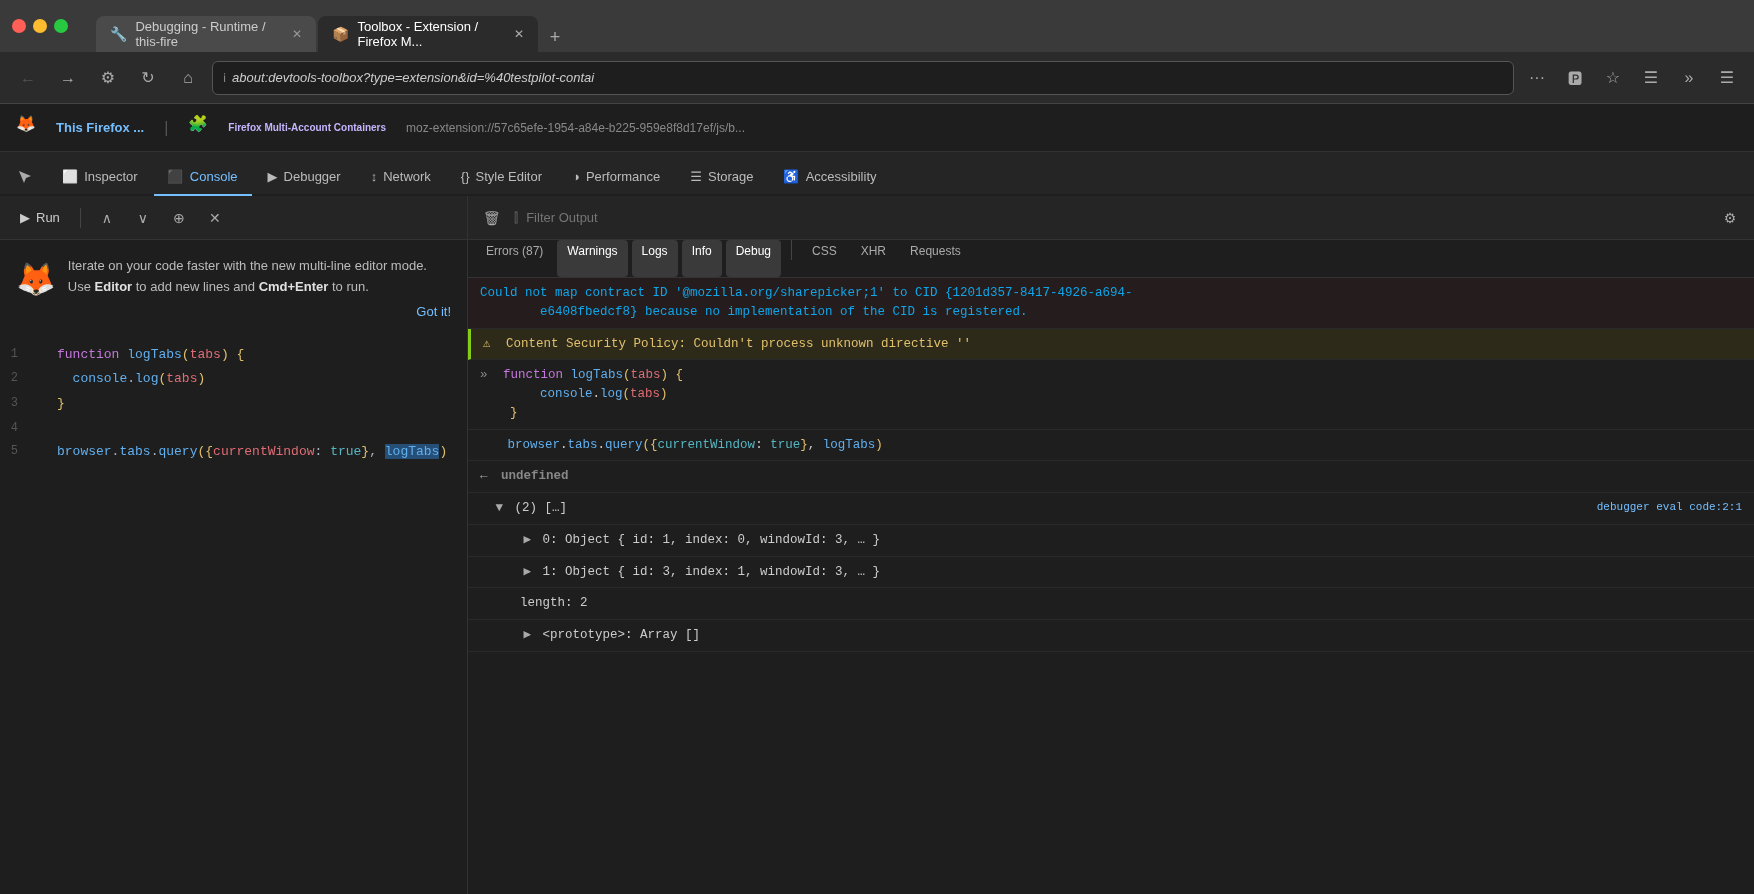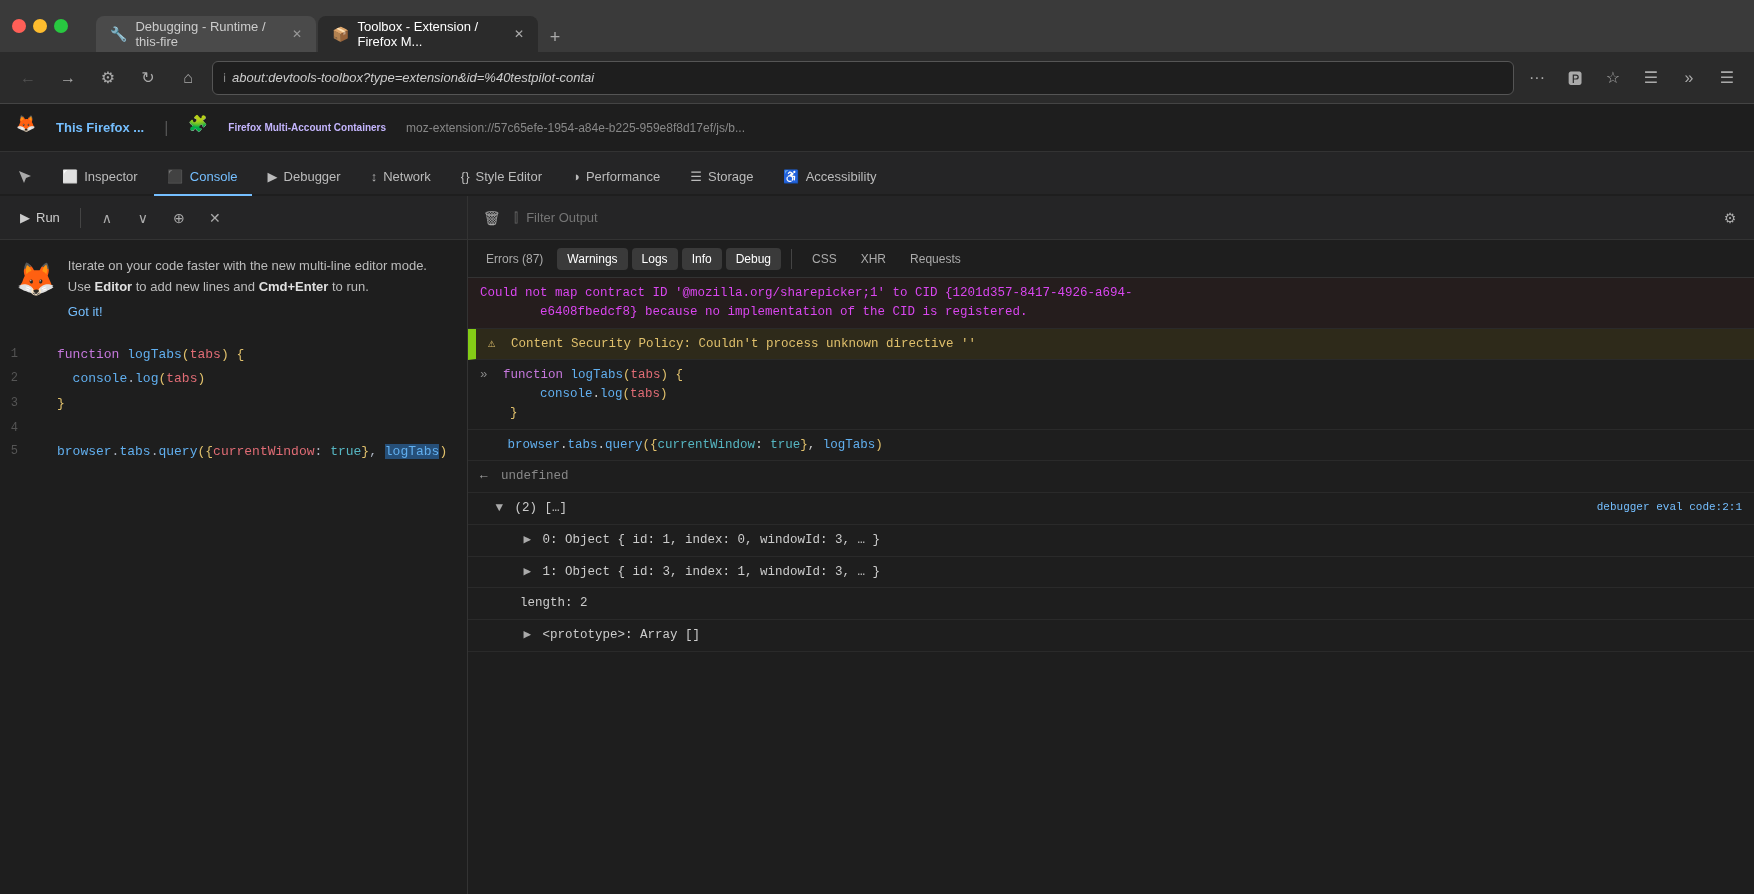--- a/index.html
+++ b/index.html
@@ -49,21 +49,21 @@
     .console-toolbar { height: 44px; display: flex; align-items: center; padding: 0 12px; gap: 8px; border-bottom: 1px solid #333; background: #252526; }
     .run-btn { display: flex; align-items: center; gap: 6px; color: #ccc; font-size: 13px; cursor: pointer; padding: 4px 8px; border-radius: 4px; }
     .toolbar-sep { width: 1px; height: 20px; background: #444; margin: 0 4px; }
     .console-tool-btn { width: 28px; height: 28px; display: flex; align-items: center; justify-content: center; color: #aaa; cursor: pointer; border-radius: 4px; font-size: 14px; }
 
     
     .hint-box { display: flex; gap: 12px; padding: 16px 16px; background: #1e1e1e; }
     .fox-icon { font-size: 32px; flex-shrink: 0; margin-top: 4px; }
     .hint-text { font-size: 13px; line-height: 1.6; color: #bbb; }
     .hint-text b { color: #e0e0e0; }
-    .got-it-btn { display: block; color: #75bfff; font-size: 13px; cursor: pointer; margin-top: 6px; text-align: left; }
+    .got-it-btn { display: block; color: #75bfff; font-size: 13px; cursor: pointer; margin-top: 6px; text-align: right; }
 
     
     .code-editor { flex: 1; padding: 8px 0; font-family: 'Courier New', monospace; font-size: 13px; overflow: auto; }
     .code-line { display: flex; padding: 2px 0; }
     .line-num { width: 30px; text-align: right; color: #555; padding-right: 12px; flex-shrink: 0; font-size: 12px; line-height: 1.6; }
     .line-code { flex: 1; white-space: pre; line-height: 1.6; margin-left: 27px; }
 
     
     .kw { color: #c678dd; }
     .fn { color: #61afef; }
@@ -77,32 +77,32 @@
 
     
     .right-panel { flex: 1; background: #1e1e1e; display: flex; flex-direction: column; }
     .output-toolbar { height: 44px; display: flex; align-items: center; padding: 0 10px; gap: 8px; border-bottom: 1px solid #333; background: #252526; }
     .trash-btn { width: 28px; height: 28px; display: flex; align-items: center; justify-content: center; color: #aaa; cursor: pointer; font-size: 14px; }
     .filter-input { flex: 1; height: 30px; background: transparent; border: none; color: #f0abfc; font-size: 13px; outline: none; }
     .filter-icon { color: #666; font-size: 13px; }
     .output-filter-btn { width: 28px; height: 28px; display: flex; align-items: center; justify-content: center; color: #aaa; cursor: pointer; font-size: 14px; }
 
     
-    .filter-tabs { height: 38px; display: flex; align-items: center; padding: 0 8px; gap: 4px; border-bottom: 1px solid #333; background: #1e1e1e; }
+    .filter-tabs { height: 38px; display: flex; padding: 0 8px; gap: 4px; border-bottom: 1px solid #333; background: #1e1e1e; }
     .filter-tab { padding: 4px 10px; font-size: 12px; border-radius: 4px; cursor: pointer; color: #aaa; }
     .filter-tab.active { background: #3a3a3a; color: #fff; }
     .filter-sep { width: 1px; height: 20px; background: #444; margin: 0 6px; }
 
     
     .console-output { flex: 1; overflow-y: auto; font-family: 'Courier New', monospace; font-size: 12.5px; }
     .output-line { padding: 6px 12px; border-bottom: 1px solid #2a2a2a; color: #ccc; line-height: 1.5; }
-    .output-line.error { color: #d946ef; background: rgba(255,0,0,0.03); }
-    .output-line.warning { color: #e0c06c; background: #2e2a1a; border-left: 8px solid #84cc16; }
+    .output-line.error { color: #0ea5e9; background: rgba(255,0,0,0.03); }
+    .output-line.warning { color: #e0c06c; background: #2e2a1a; border-left: 3px solid #84cc16; }
     .output-line.code-input { color: #ccc; }
-    .output-line.result { color: #888; }
+    .output-line.result { color: #888; font-weight: bold; }
     .output-line.tree { padding-left: 20px; }
     .output-line .prompt { color: #888; margin-right: 8px; }
     .output-line .arrow-left { color: #aaa; margin-right: 6px; }
     .output-line .expand-arrow { color: #aaa; margin-right: 4px; cursor: pointer; }
     .warn-icon { color: #e0c06c; margin-right: 8px; }
     .debug-source { color: #75bfff; float: right; font-size: 11px; }
     .kw-purple { color: #c678dd; }
     .code-teal { color: #56b6c2; }
   </style>
 </head>

